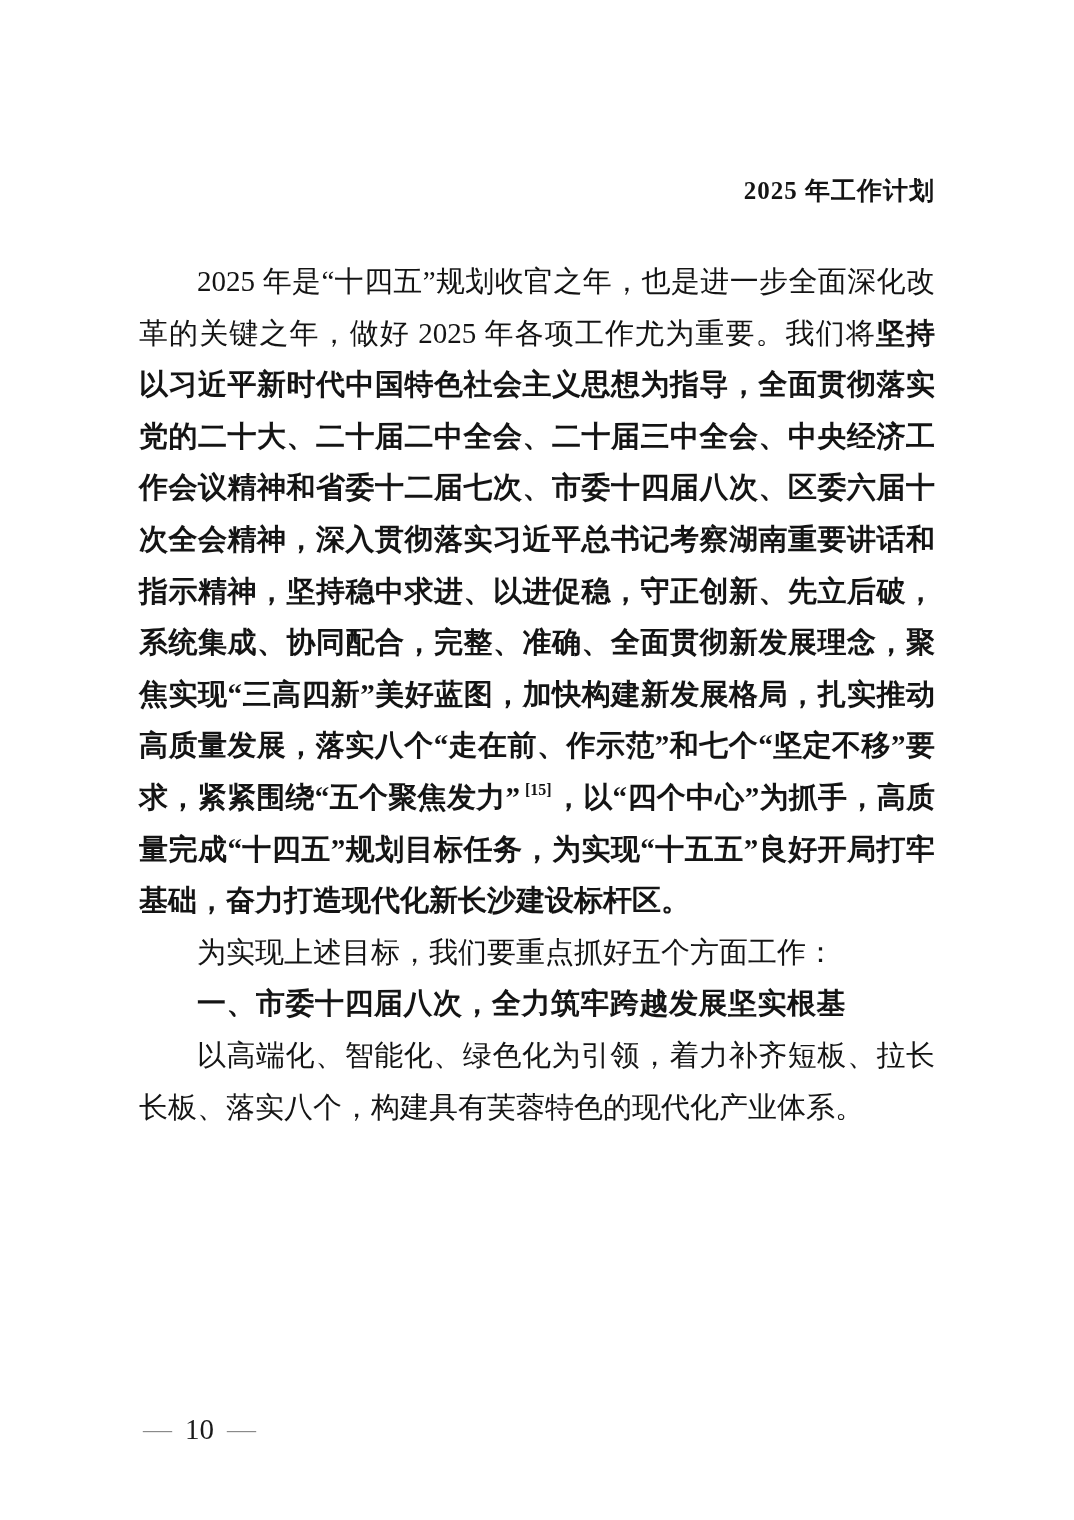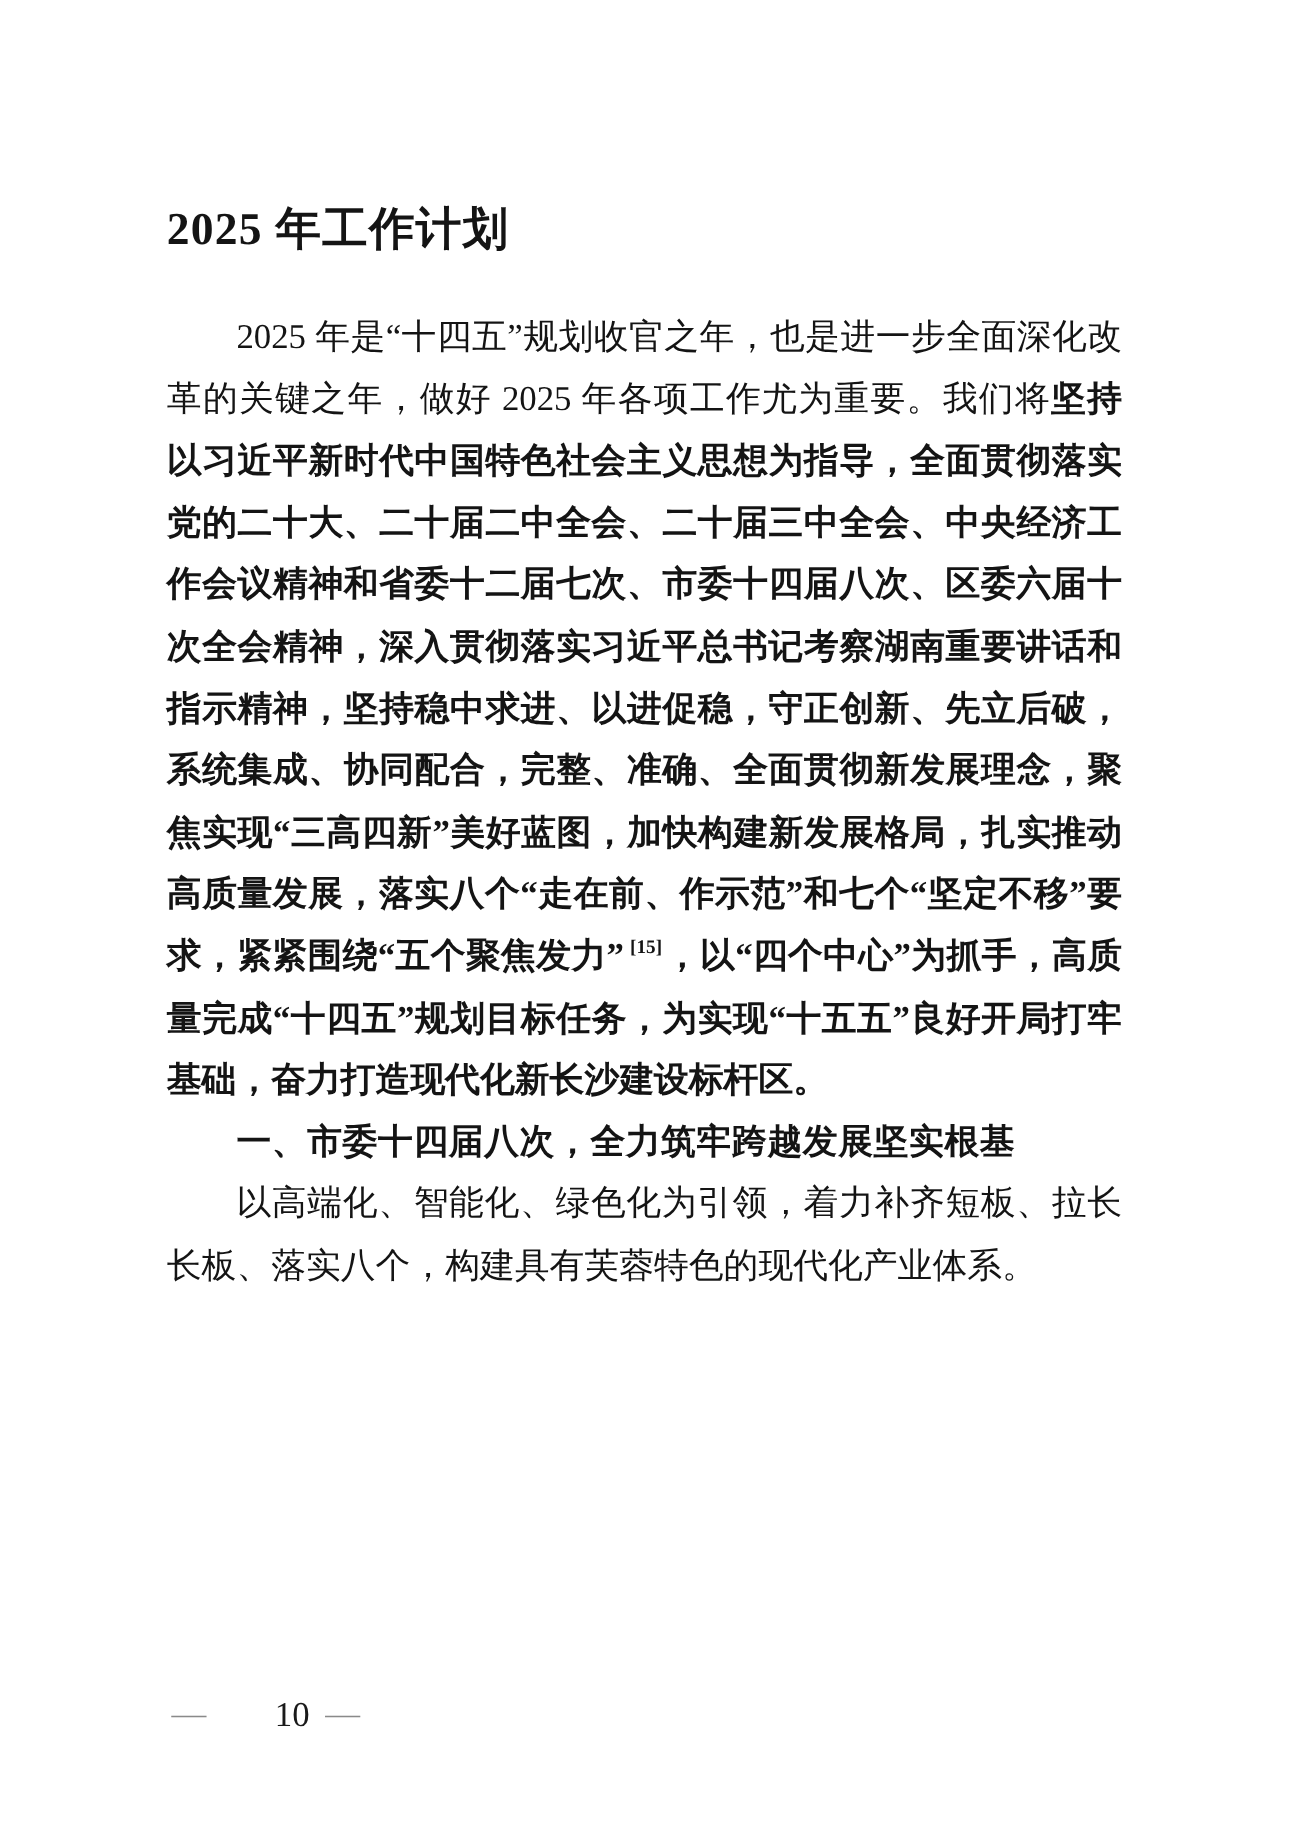--- a/index.html
+++ b/index.html
@@ -18,24 +18,24 @@
   }
   .content {
     position: absolute;
     left: 139px;
     top: 168px;
     width: 796px;
   }
   .doc-title {
     margin: 0 0 42px 0;
     font-family: "Liberation Serif", "DejaVu Serif", serif;
-    font-size: 38px;
+    font-size: 25px;
     line-height: 46px;
     font-weight: 600;
-    text-align: left;
+    text-align: right;
     letter-spacing: 1px;
   }
   p.body-para {
     margin: 0;
     font-family: "Liberation Serif", "DejaVu Serif", serif;
     font-size: 29px;
     line-height: 51.6px;
     text-align: justify;
     text-justify: inter-character;
     text-indent: 58px;
@@ -71,34 +71,34 @@
     display: flex;
     align-items: center;
     gap: 13px;
   }
   .footer .dash {
     color: #8a8a8a;
     transform: scaleY(0.8);
   }
   .footer .pagenum {
     color: #1a1a1a;
-    margin-left: 44px;
   }
 </style>
 </head>
 <body>
 
 <div class="page">
   <div class="content">
 
     <h1 class="doc-title">2025 年工作计划</h1>
 
     <p class="body-para"><span>2025 年是“十四五”规划收官之年，也是进一步全面深化改革的关键之年，做好 2025 年各项工作尤为重要。我们将</span><span class="kai">坚持以习近平新时代中国特色社会主义思想为指导，全面贯彻落实党的二十大、二十届二中全会、二十届三中全会、中央经济工作会议精神和省委十二届七次、市委十四届八次、区委六届十次全会精神，深入贯彻落实习近平总书记考察湖南重要讲话和指示精神，坚持稳中求进、以进促稳，守正创新、先立后破，系统集成、协同配合，完整、准确、全面贯彻新发展理念，聚焦实现“三高四新”美好蓝图，加快构建新发展格局，扎实推动高质量发展，落实八个“走在前、作示范”和七个“坚定不移”要求，紧紧围绕“五个聚焦发力”</span><sup class="ref">[15]</sup><span class="kai">，以“四个中心”为抓手，高质量完成“十四五”规划目标任务，为实现“十五五”良好开局打牢基础，奋力打造现代化新长沙建设标杆区。</span></p>
 
 
+    <p class="body-para">为实现上述目标，我们要重点抓好五个方面工作：</p>
 
     <p class="section-heading">一、市委十四届八次，全力筑牢跨越发展坚实根基</p>
 
     <p class="body-para">以高端化、智能化、绿色化为引领，着力补齐短板、拉长长板、落实八个，构建具有芙蓉特色的现代化产业体系。</p>
 
   </div>
 
   <div class="footer">
     <span class="dash">—</span>
     <span class="pagenum">10</span>

